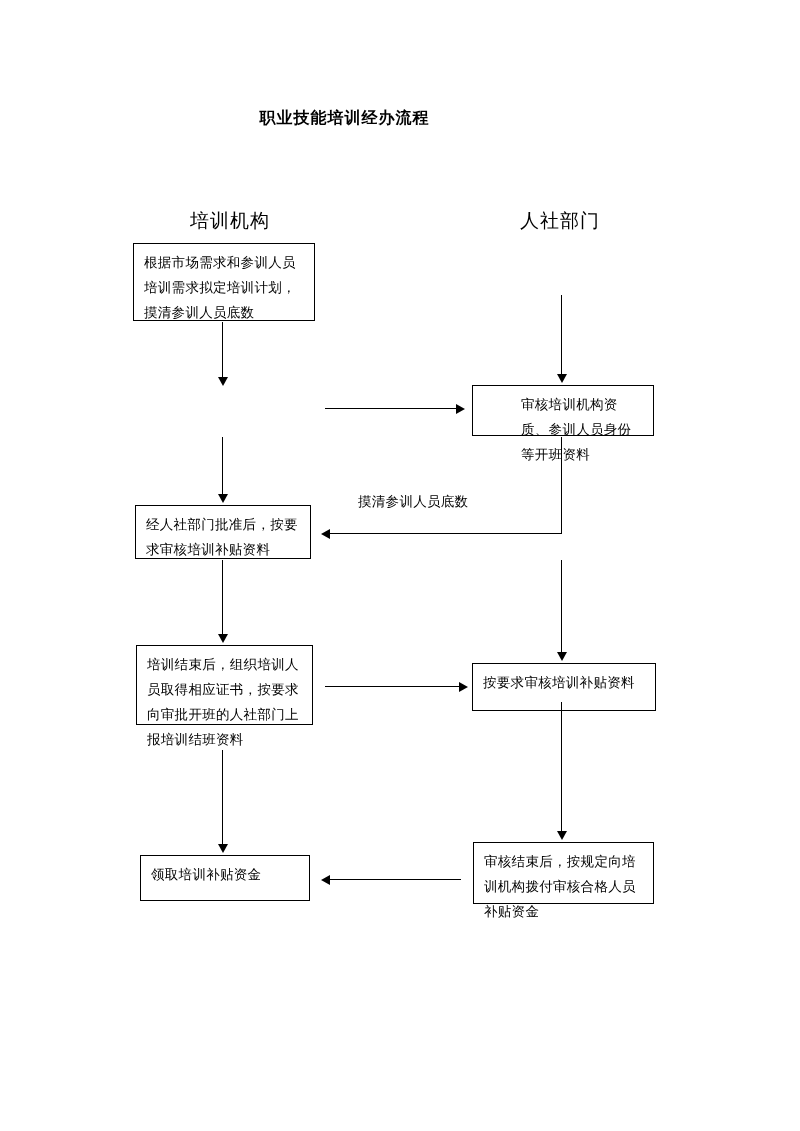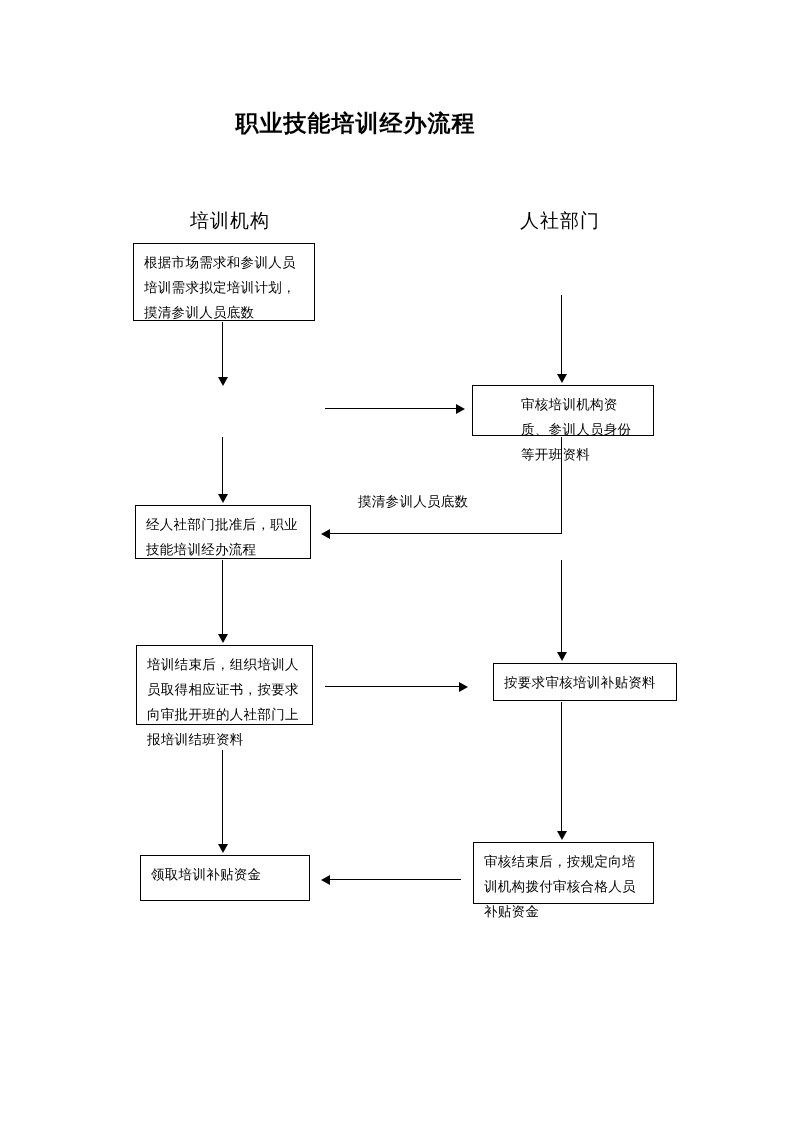--- a/index.html
+++ b/index.html
@@ -16,25 +16,25 @@
     overflow: hidden;
   }
   #page {
     position: absolute;
     left: 0; top: 0;
     width: 800px;
     height: 1131px;
   }
   .title {
     position: absolute;
-    left: 11px;
+    left: 0;
     top: 108px;
     width: 689px;
     text-align: center;
-    font-size: 23px;
+    font-size: 16px;
     font-weight: bold;
     letter-spacing: 1px;
     font-family: "Liberation Sans", "DejaVu Sans", sans-serif;
   }
   .col-head {
     position: absolute;
     font-size: 19px;
     font-family: "Liberation Serif", "DejaVu Serif", serif;
     text-align: center;
     letter-spacing: 1px;
@@ -132,30 +132,30 @@
 <div id="page">
 
   <div class="title">职业技能培训经办流程</div>
 
   <div class="col-head left">培训机构</div>
   <div class="col-head right">人社部门</div>
 
   <div class="node" style="left:133px; top:243px; width:182px; height:78px;">根据市场需求和参训人员培训需求拟定培训计划，摸清参训人员底数</div>
 
 
-  <div class="node" style="left:135px; top:505px; width:176px; height:54px;">经人社部门批准后，职业技能培训经办流程</div>
+  <div class="node" style="left:135px; top:505px; width:176px; height:54px;">经人社部门批准后，按要求审核培训补贴资料</div>
 
   <div class="node" style="left:136px; top:645px; width:177px; height:80px;">培训结束后，组织培训人员取得相应证书，按要求向审批开班的人社部门上报培训结班资料</div>
 
   <div class="node" style="left:140px; top:855px; width:170px; height:46px;">领取培训补贴资金</div>
 
 
   <div class="node" style="left:472px; top:385px; width:182px; height:51px;padding-left:48px;">审核培训机构资质、参训人员身份等开班资料</div>
 
-  <div class="node" style="left:493px; top:663px; width:184px; height:38px;">按要求审核培训补贴资料</div>
+  <div class="node" style="left:472px; top:663px; width:184px; height:48px;">按要求审核培训补贴资料</div>
 
   <div class="node" style="left:473px; top:842px; width:181px; height:62px;">审核结束后，按规定向培训机构拨付审核合格人员补贴资金</div>
 
   <div class="arrow-v" style="left:222px; top:322px; height:55px;"></div>
   <div class="arrow-v" style="left:222px; top:437px; height:57px;"></div>
   <div class="arrow-v" style="left:222px; top:560px; height:74px;"></div>
   <div class="arrow-v" style="left:222px; top:750px; height:94px;"></div>
 
   <div class="arrow-v" style="left:561px; top:295px; height:79px;"></div>
   <div class="arrow-v" style="left:561px; top:560px; height:92px;"></div>

